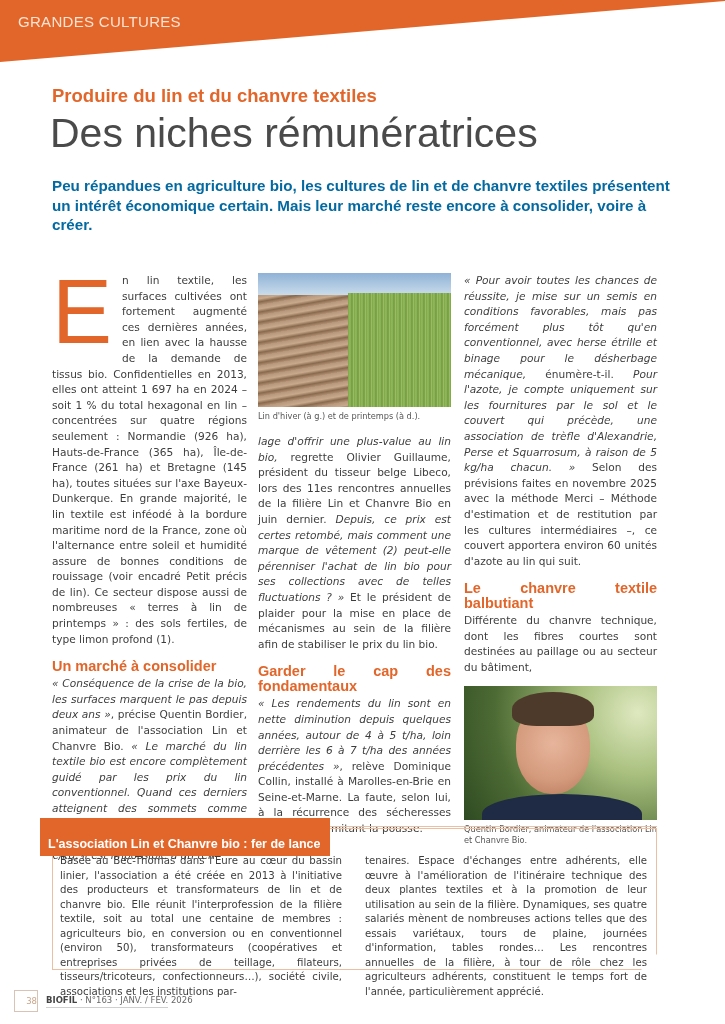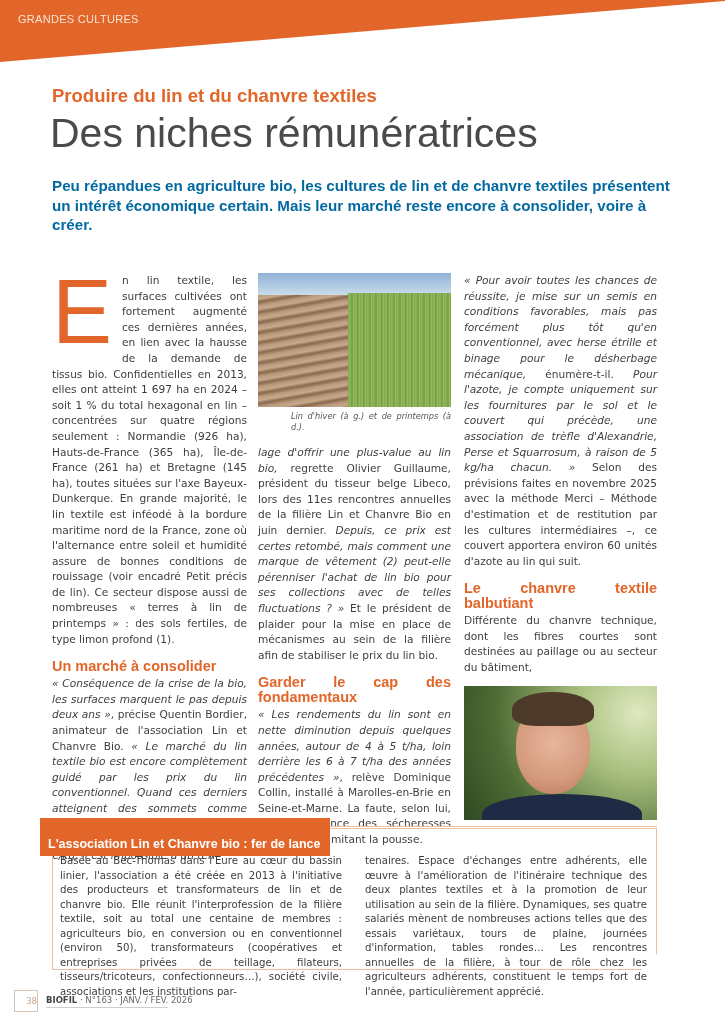--- a/index.html
+++ b/index.html
@@ -1,21 +1,21 @@
 <!DOCTYPE html>
 <html><head>
 <meta charset="utf-8">
 <style>
   * { box-sizing: border-box; margin: 0; padding: 0; }
   html, body { width: 725px; height: 1024px; background: #ffffff; overflow: hidden; }
   body { position: relative; font-family: "DejaVu Sans", sans-serif; color: #3a3a3a; }
 
   .banner { position: absolute; left: 0; top: 0; width: 725px; height: 64px; }
   .banner svg { position: absolute; left: 0; top: 0; }
-  .banner-label { position: absolute; left: 18px; top: 13px; font-family: "Liberation Sans", sans-serif; font-size: 11px; color: #fbe3d3; letter-spacing: 0.3px; }
+  .banner-label { position: absolute; left: 18px; top: 13px; font-family: "Liberation Sans", sans-serif; font-size: 15px; color: #fbe3d3; letter-spacing: 0.3px; }
 
   .kicker { position: absolute; left: 52px; top: 85px; font-family: "Liberation Sans", sans-serif; font-weight: bold; font-size: 18.5px; color: #e2662a; }
   .title { position: absolute; left: 50px; top: 110px; font-family: "Liberation Sans", sans-serif; font-size: 41px; color: #4a4a4a; font-weight: normal; }
   .lede { position: absolute; left: 52px; top: 176px; width: 620px; font-family: "Liberation Sans", sans-serif; font-weight: bold; font-size: 15.2px; line-height: 19.5px; color: #0369a1; }
 
   .col { position: absolute; font-size: 10.6px; line-height: 15.6px; color: #3d3d3d; text-align: justify; }
   .col p { margin: 0; }
   .col em { font-style: italic; }
   .col1 { left: 52px; top: 273px; width: 195px; }
   .col2 { left: 258px; top: 273px; width: 193px; }
@@ -24,21 +24,21 @@
   .dropcap { float: left; font-family: "Liberation Sans", sans-serif; font-size: 90px; line-height: 74px; color: #e2662a; margin: 2px 10px 0 0; height: 78px; }
 
   .subhead { font-family: "Liberation Sans", sans-serif; font-weight: bold; font-size: 14.5px; line-height: 15px; color: #e2662a; margin-top: 12px; margin-bottom: 2px; }
 
   .photo { width: 193px; position: relative; overflow: hidden; }
   .photo-field { height: 134px; background: linear-gradient(180deg, #8fb2d6 0%, #c8dbea 16%, #c8dbea 17%, transparent 17%); position: relative; }
   .field-left { position: absolute; left: 0; top: 22px; width: 96px; height: 112px;
     background: repeating-linear-gradient(170deg, #b7977c 0px, #c9a98c 4px, #8a6a4e 7px, #b08f72 10px); }
   .field-right { position: absolute; left: 90px; top: 20px; width: 103px; height: 114px;
     background: repeating-linear-gradient(90deg, #7da54a 0px, #94bb5b 2px, #6f9840 4px, #a6c86b 6px); }
-  .caption { font-style: italic; font-size: 8.2px; line-height: 11px; color: #555; margin-top: 4px; margin-bottom: 12px; margin-left: 33px; }
+  .caption { font-size: 8.2px; line-height: 11px; color: #555; margin-top: 4px; margin-bottom: 12px; }
 
   .photo-portrait { height: 134px; background: radial-gradient(circle at 90% 20%, #dfe9c0 0%, #a9c07f 30%, #4d6b34 70%, #2e4a22 100%); position: relative; }
   .face { position: absolute; left: 52px; top: 16px; width: 74px; height: 92px; border-radius: 45% 45% 48% 48%; background: radial-gradient(circle at 50% 45%, #e7b59c 0%, #d49a7c 60%, #b5775b 100%); }
   .hair { position: absolute; left: 48px; top: 6px; width: 82px; height: 34px; border-radius: 50% 50% 30% 30%; background: #4e3a2a; }
   .shirt { position: absolute; left: 18px; top: 108px; width: 160px; height: 40px; border-radius: 50% 50% 0 0; background: #1f2a44; }
 
   .box { position: absolute; left: 52px; top: 828px; width: 605px; height: 142px; border: 1px solid #ecbfa3; }
   .box-corner { position: absolute; right: -1px; bottom: -1px; width: 0; height: 0; border-left: 16px solid transparent; border-bottom: 16px solid #ffffff; }
   .box-tab { position: absolute; left: 40px; top: 818px; padding: 18px 10px 3px 8px; background: #e2662a; color: #ffffff; font-family: "Liberation Sans", sans-serif; font-weight: bold; font-size: 12.5px; line-height: 17px; }
   .box-tab-fold { position: absolute; left: 40px; top: 838px; width: 0; height: 0; border-top: 8px solid #b9501f; border-left: 8px solid transparent; }
@@ -90,20 +90,21 @@
   <p><em>« Pour avoir toutes les chances de réussite, je mise sur un semis en conditions favorables, mais pas forcément plus tôt qu'en conventionnel, avec herse étrille et binage pour le désherbage mécanique,</em><span> énumère-t-il. </span><em>Pour l'azote, je compte uniquement sur les fournitures par le sol et le couvert qui précède, une association de trèfle d'Alexandrie, Perse et Squarrosum, à raison de 5 kg/ha chacun. »</em><span> Selon des prévisions faites en novembre 2025 avec la méthode Merci – Méthode d'estimation et de restitution par les cultures intermédiaires –, ce couvert apportera environ 60 unités d'azote au lin qui suit.</span></p>
   <div class="subhead">Le chanvre textile balbutiant</div>
   <p>Différente du chanvre technique, dont les fibres courtes sont destinées au paillage ou au secteur du bâtiment,</p>
   <div class="photo" style="margin-top:10px;">
     <div class="photo-portrait">
       <div class="shirt"></div>
       <div class="face"></div>
       <div class="hair"></div>
     </div>
   </div>
+  <div class="caption">Quentin Bordier, animateur de l'association Lin et Chanvre Bio.</div>
 </div>
 
 <div class="box">
   <div class="box-corner"></div>
 </div>
 <div class="box-rule"></div>
 <div class="box-tab-fold"></div>
 <div class="box-tab">L'association Lin et Chanvre bio : fer de lance</div>
 <div class="box-text box-col1">Basée au Bec-Thomas dans l'Eure au cœur du bassin linier, l'association a été créée en 2013 à l'initiative des producteurs et transformateurs de lin et de chanvre bio. Elle réunit l'interprofession de la filière textile, soit au total une centaine de membres : agriculteurs bio, en conversion ou en conventionnel (environ 50), transformateurs (coopératives et entreprises privées de teillage, filateurs, tisseurs/tricoteurs, confectionneurs…), société civile, associations et les institutions par-</div>
 <div class="box-text box-col2">tenaires. Espace d'échanges entre adhérents, elle œuvre à l'amélioration de l'itinéraire technique des deux plantes textiles et à la promotion de leur utilisation au sein de la filière. Dynamiques, ses quatre salariés mènent de nombreuses actions telles que des essais variétaux, tours de plaine, journées d'information, tables rondes… Les rencontres annuelles de la filière, à tour de rôle chez les agriculteurs adhérents, constituent le temps fort de l'année, particulièrement apprécié.</div>

